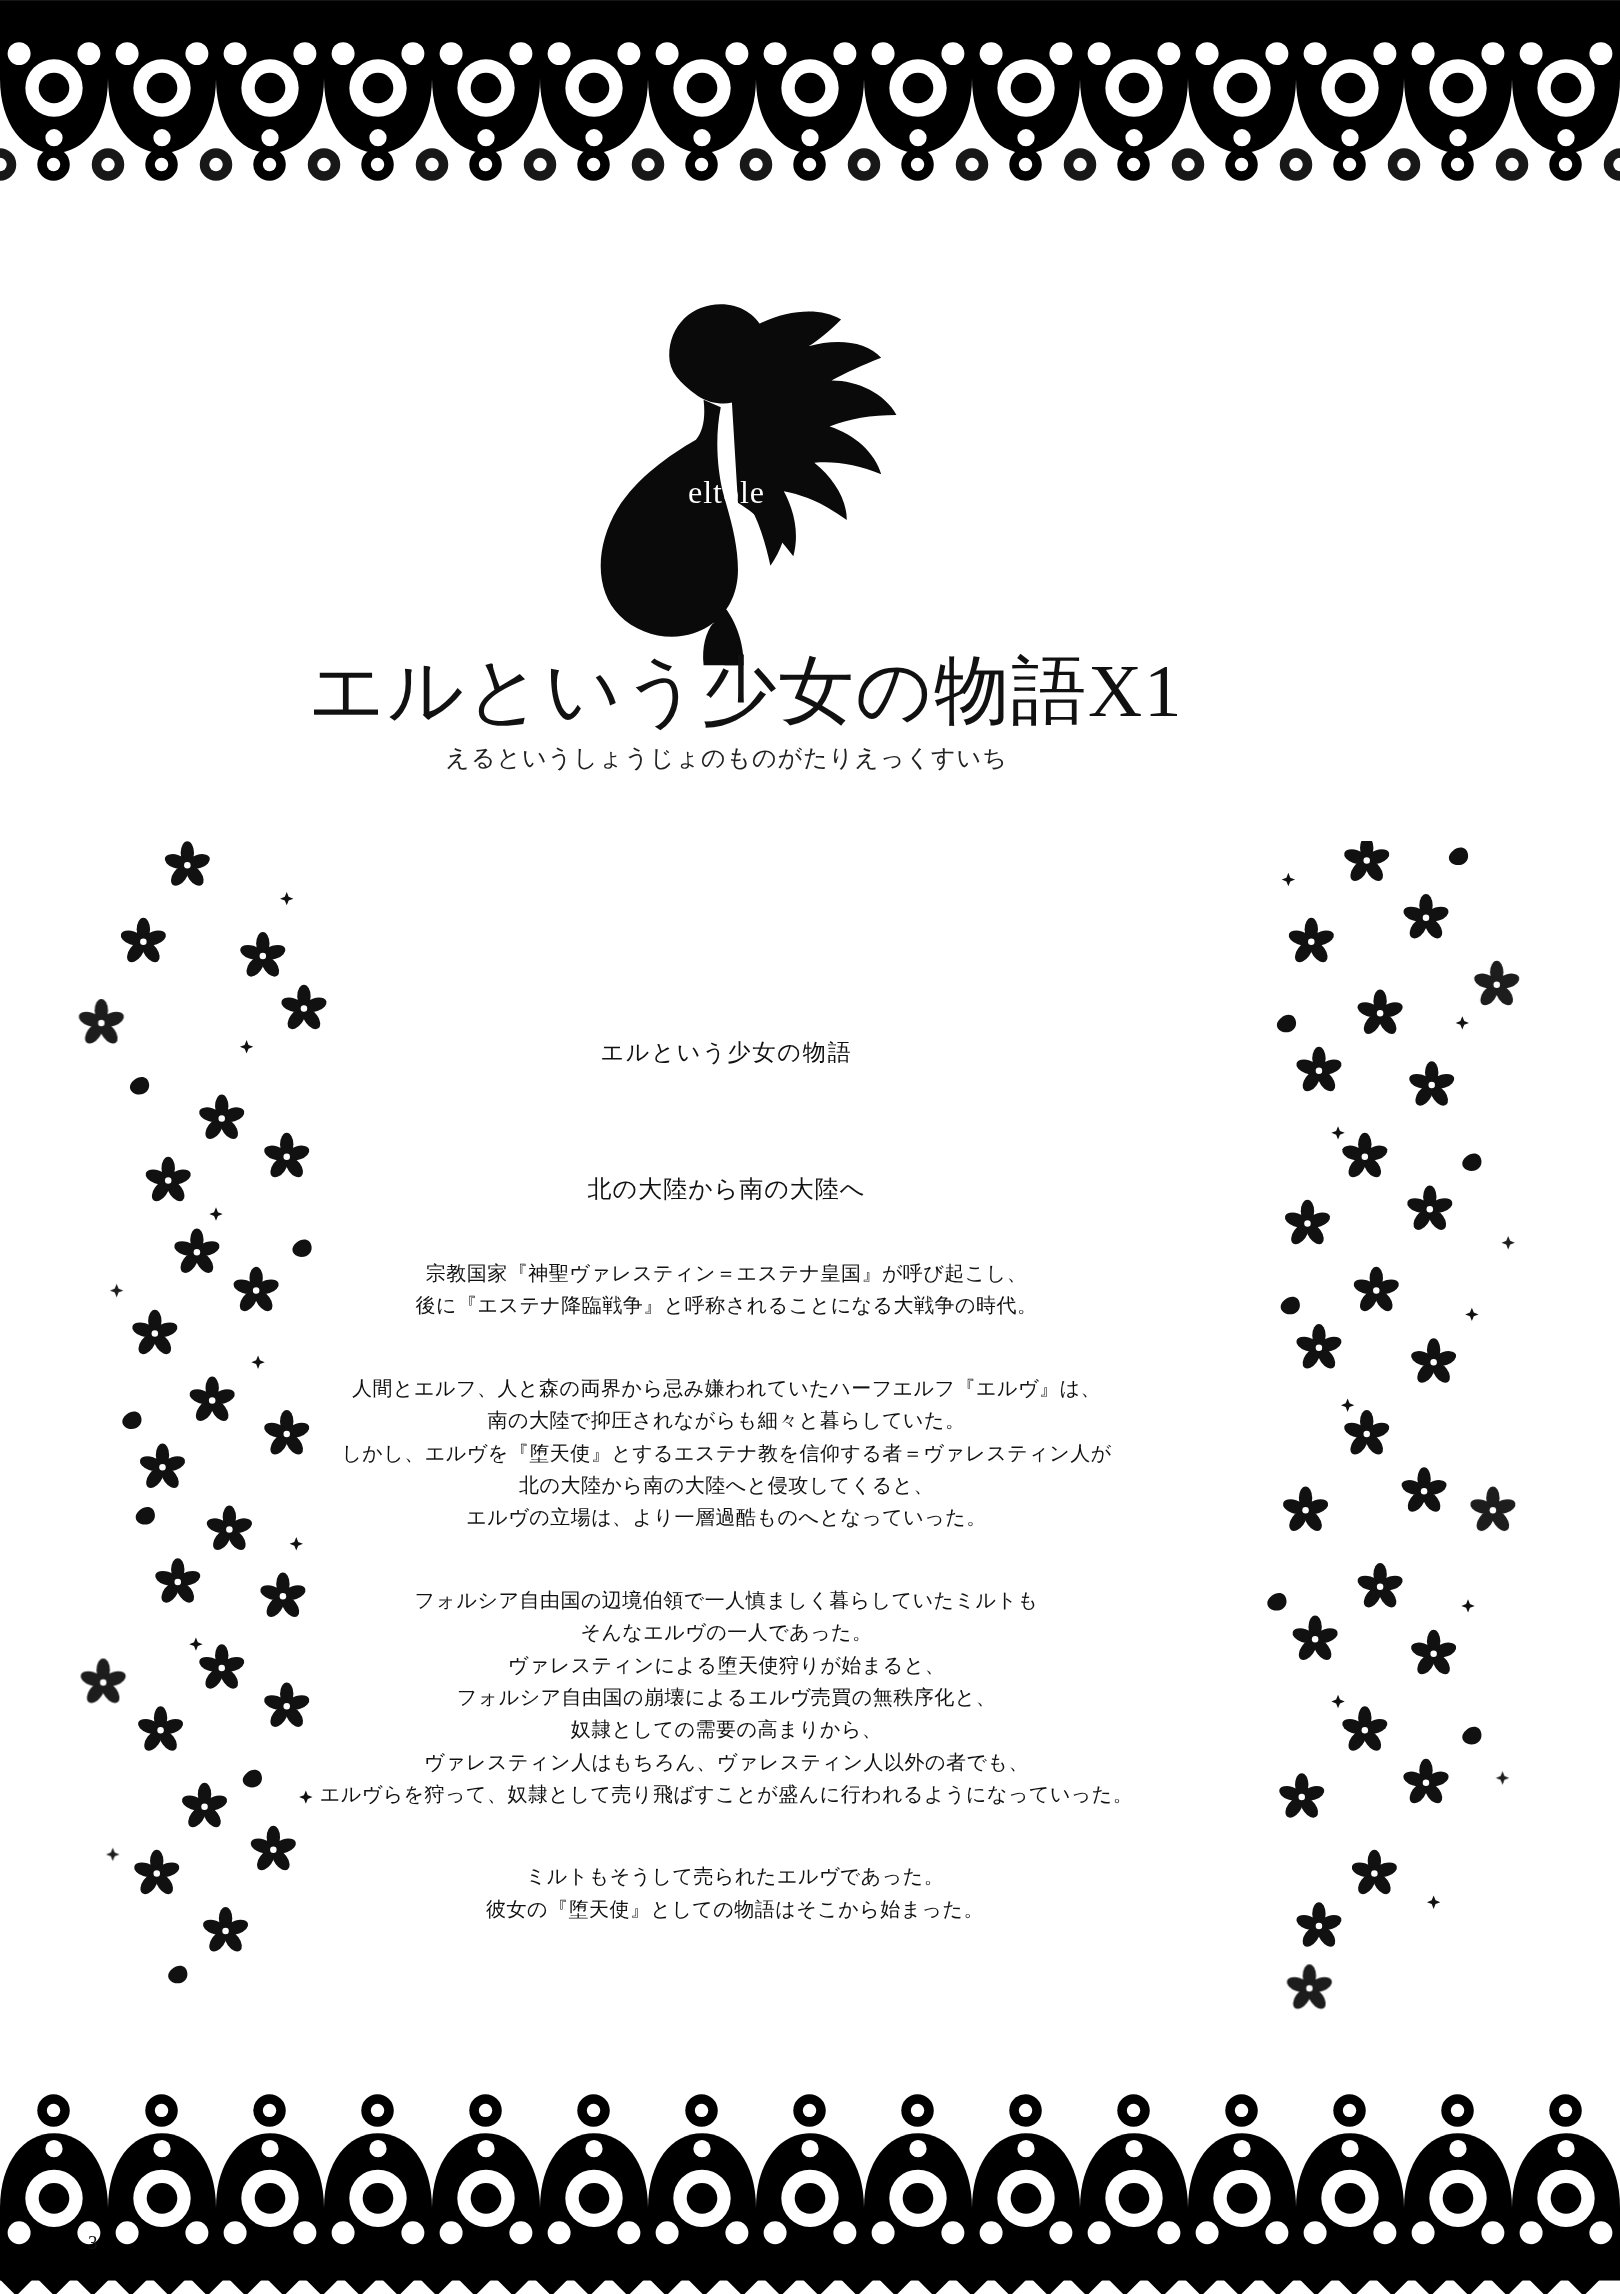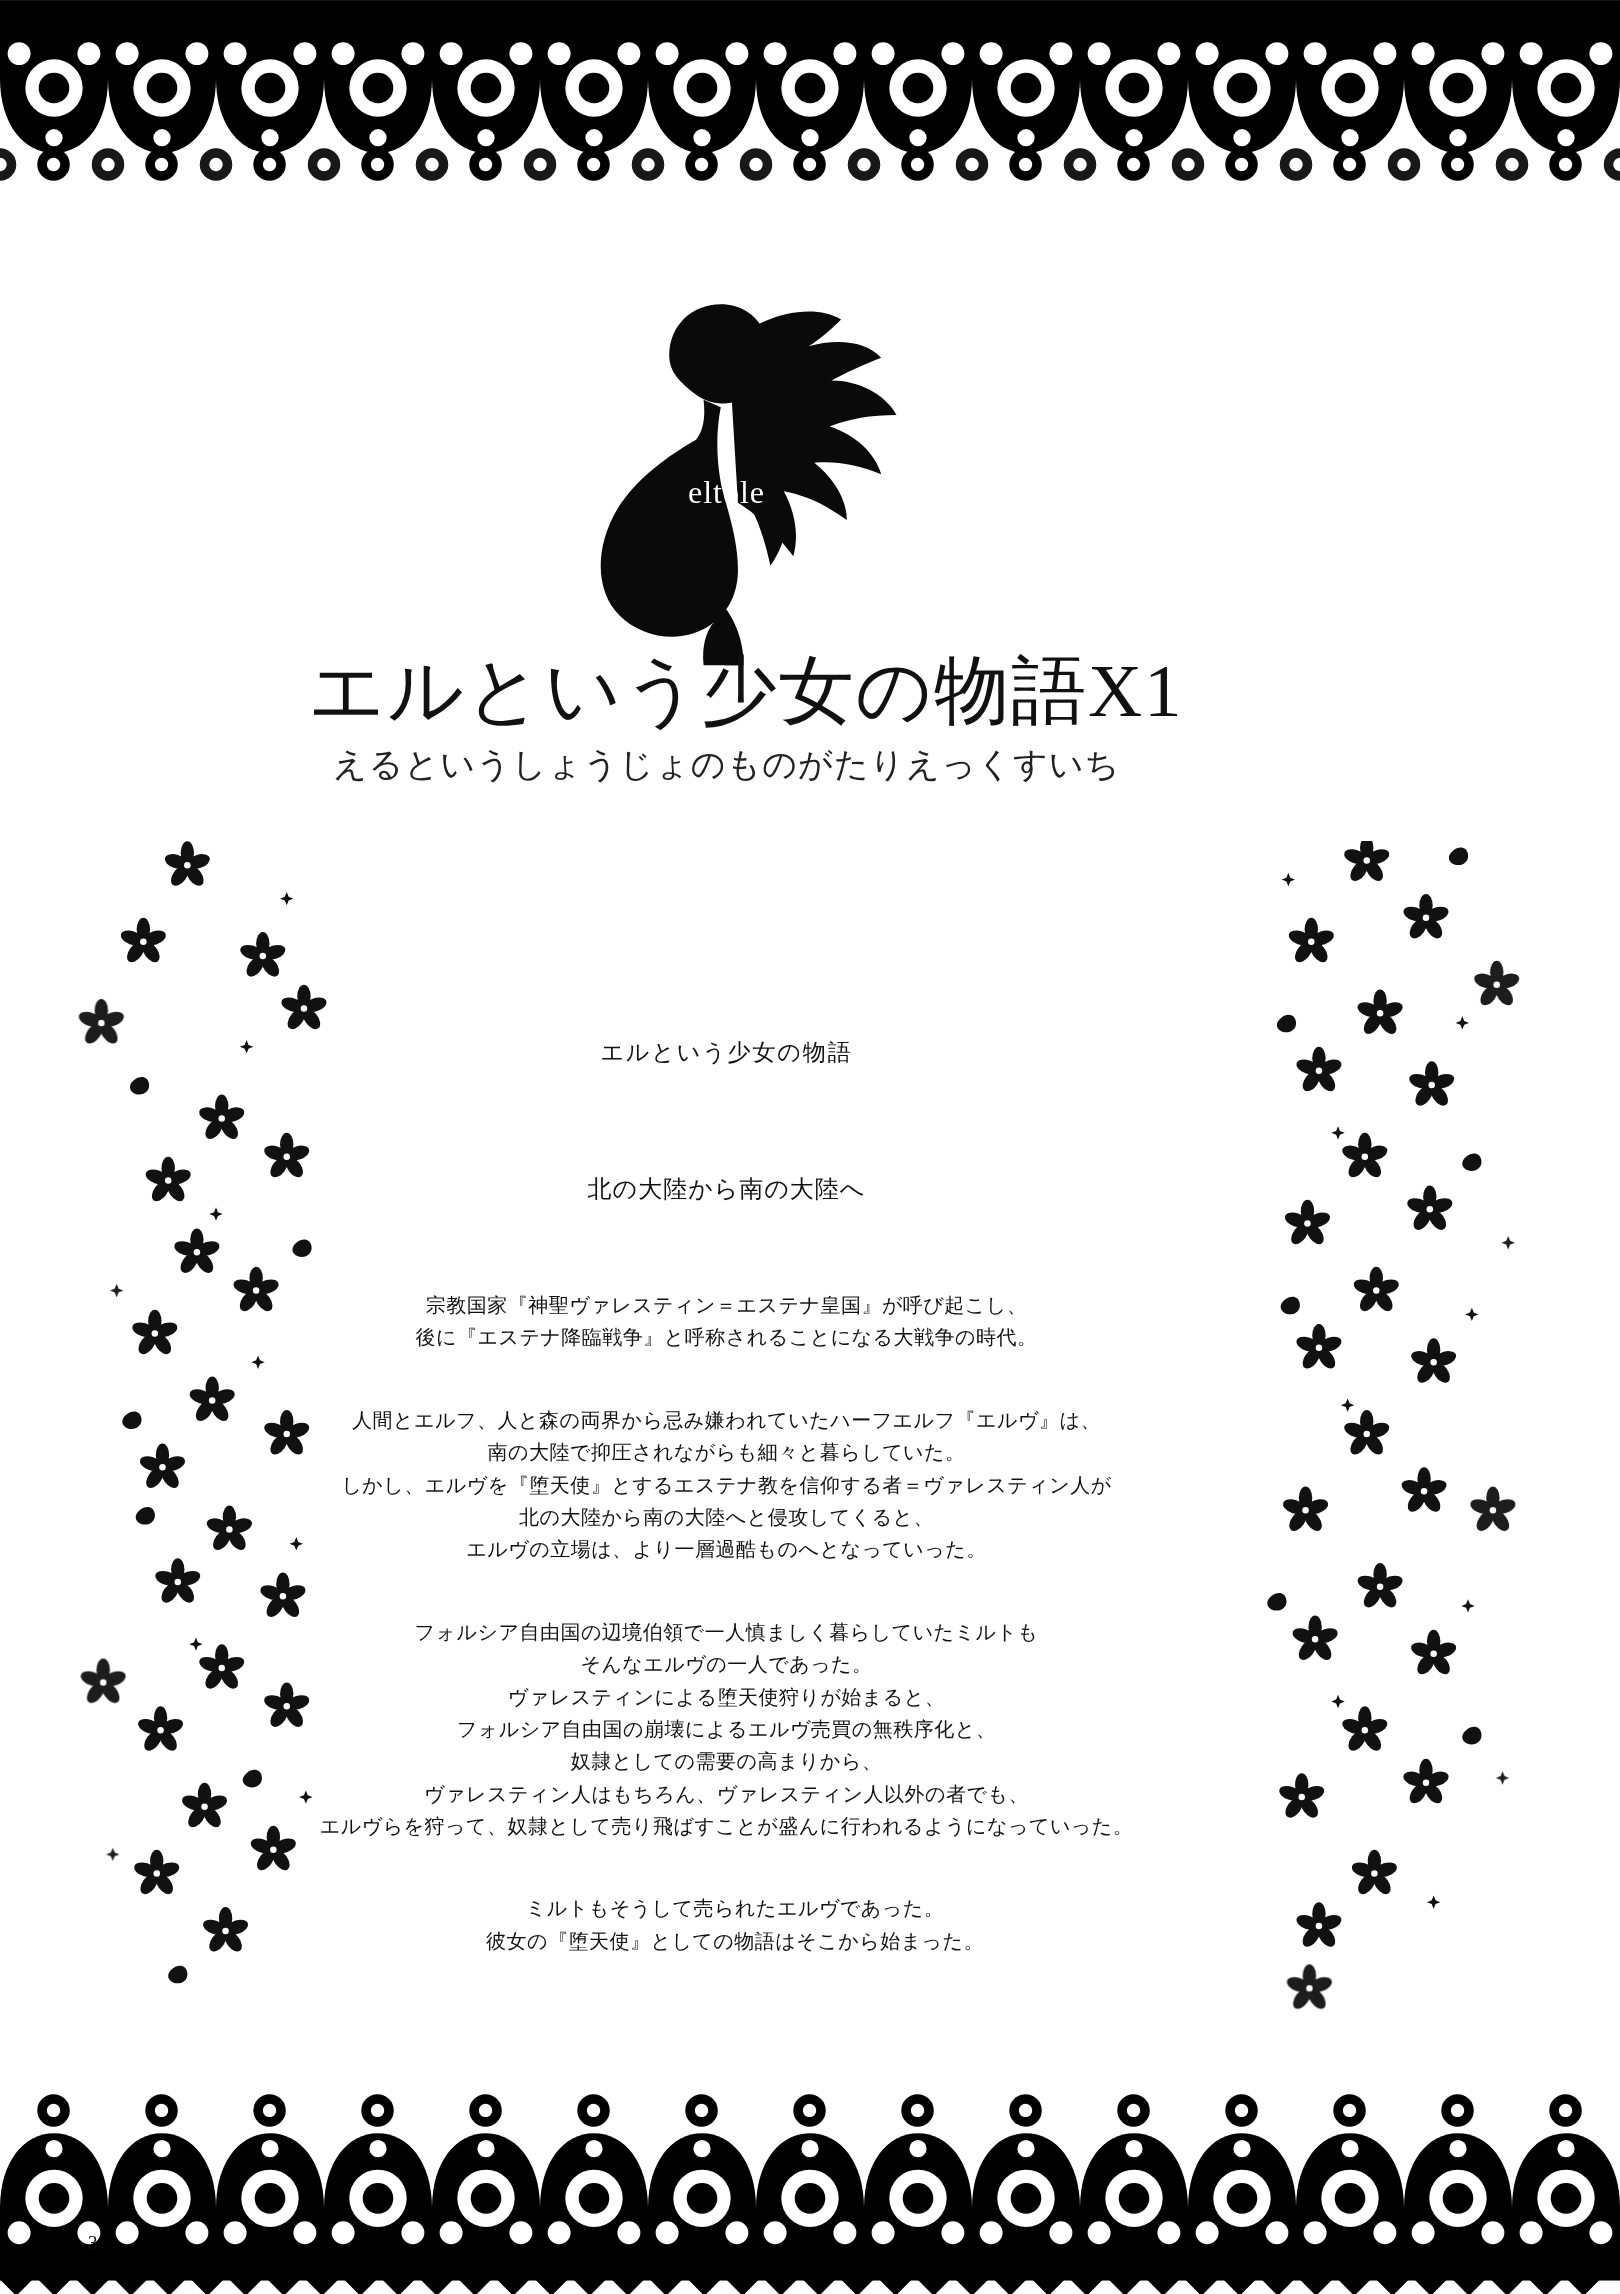--- a/index.html
+++ b/index.html
@@ -59,21 +59,21 @@
     font-size:75px;
     letter-spacing:1.9px;
     font-weight:400;
     line-height:1.05;
     margin:0;
     color:#111;
     padding-left:39px;
   }
   .sub-title{
     font-family:"Liberation Serif", serif;
-    font-size:34px;
+    font-size:24px;
     letter-spacing:1px;
     margin:11.5px 0 0 0;
     color:#222;
   }
 
   
   .story{
     position:absolute;
     left:0;right:0;top:1037px;
     text-align:center;
@@ -82,21 +82,21 @@
   }
   .story-heading{
     font-size:23px;
     letter-spacing:1.9px;
     margin:0 0 105px 0;
     font-weight:400;
   }
   .story-lead{
     font-size:24px;
     letter-spacing:1px;
-    margin:0 0 84px 0;
+    margin:0 0 52px 0;
   }
   .para{
     font-size:20px;
     line-height:1.62;
     letter-spacing:0.5px;
     margin:0 0 50px 0;
   }
   .para:last-child{margin-bottom:0;padding-left:17px;}
 
   

